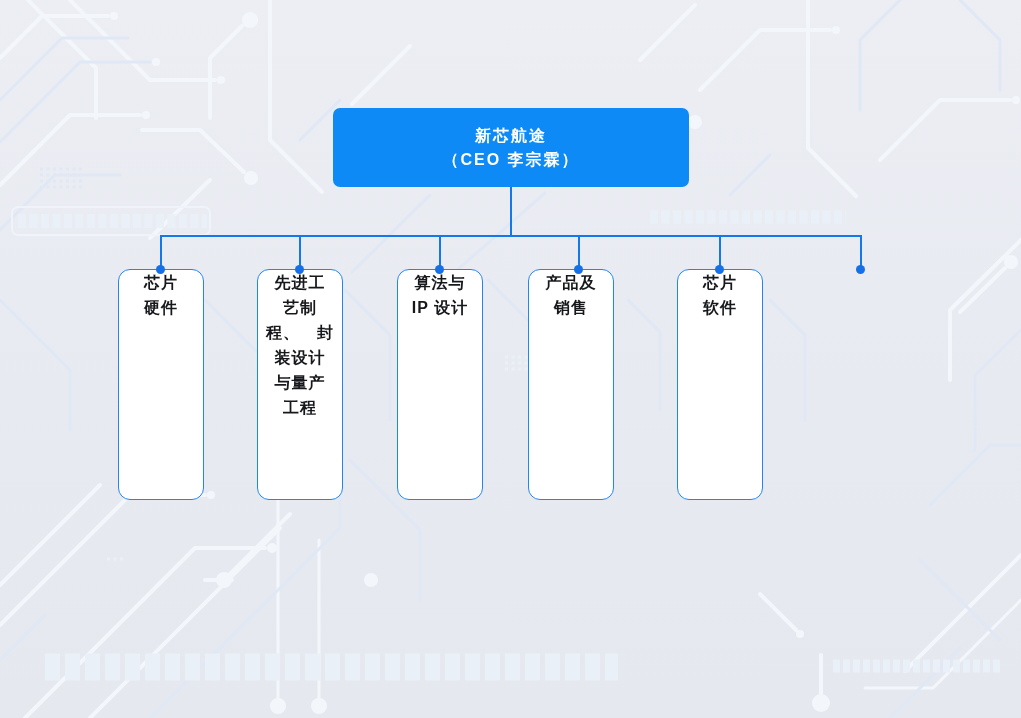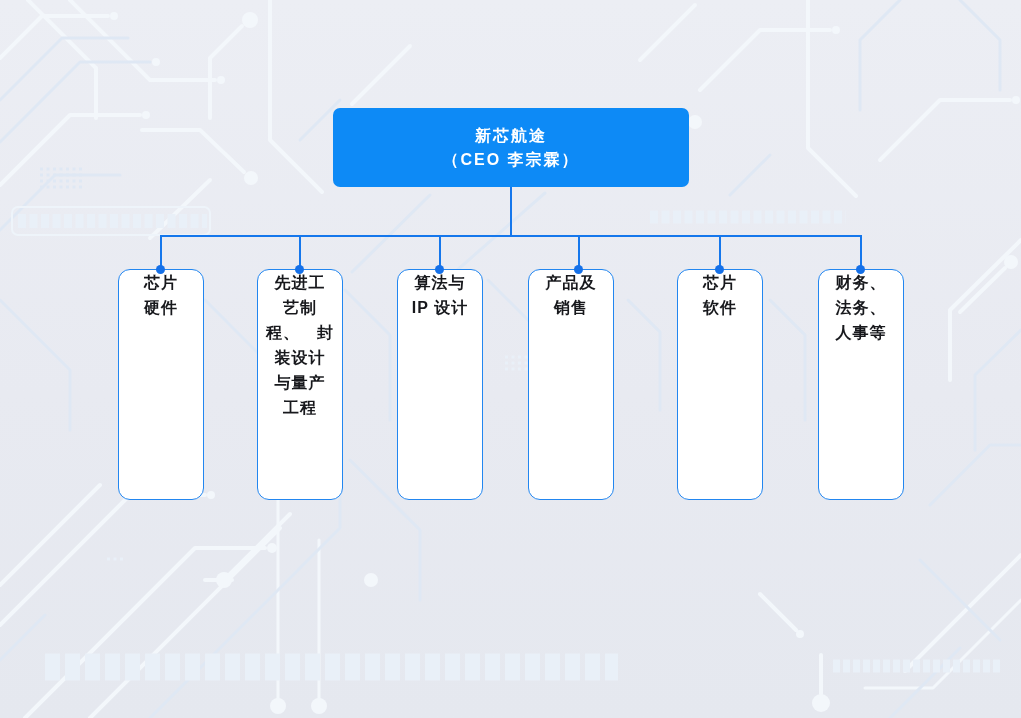--- a/index.html
+++ b/index.html
@@ -182,25 +182,20 @@
 工程</span>
   </div>
   <div class="node x4">
     <span class="txt">产品及
 销售</span>
   </div>
   <div class="node x5">
     <span class="txt">芯片
 软件</span>
   </div>
-  <div class="node x6">
-    <span class="txt">财务、
-法务、
-人事等</span>
-  </div>
 
   <div class="jdot j1"></div>
   <div class="jdot j2"></div>
   <div class="jdot j3"></div>
   <div class="jdot j4"></div>
   <div class="jdot j5"></div>
   <div class="jdot j6"></div>
 
 </div>
 

